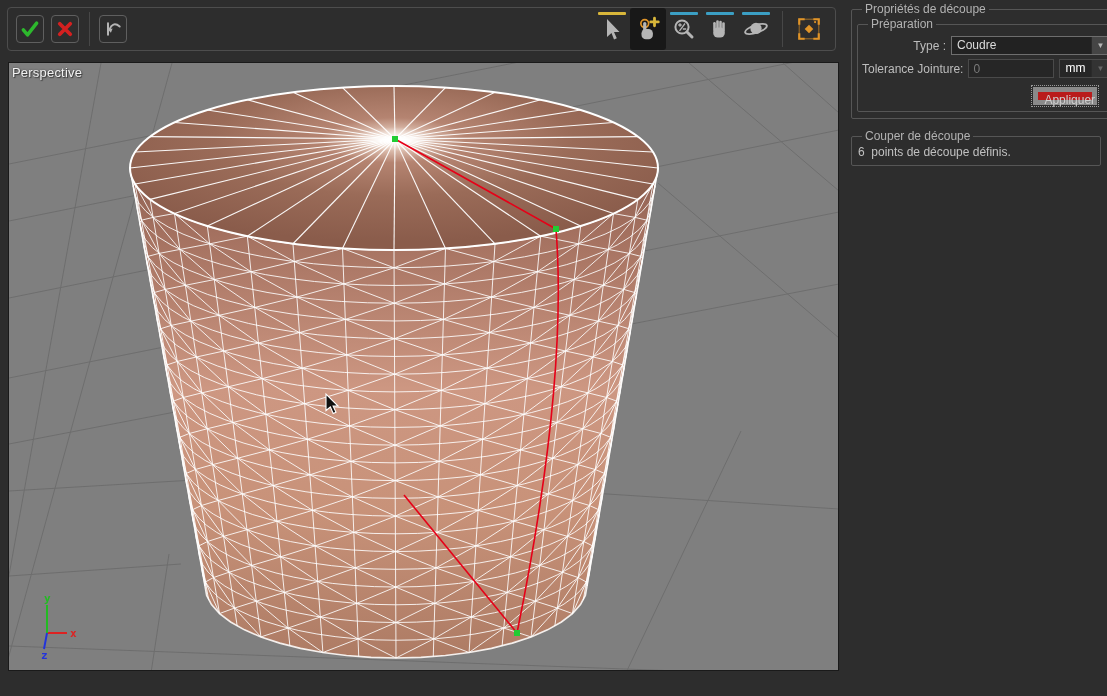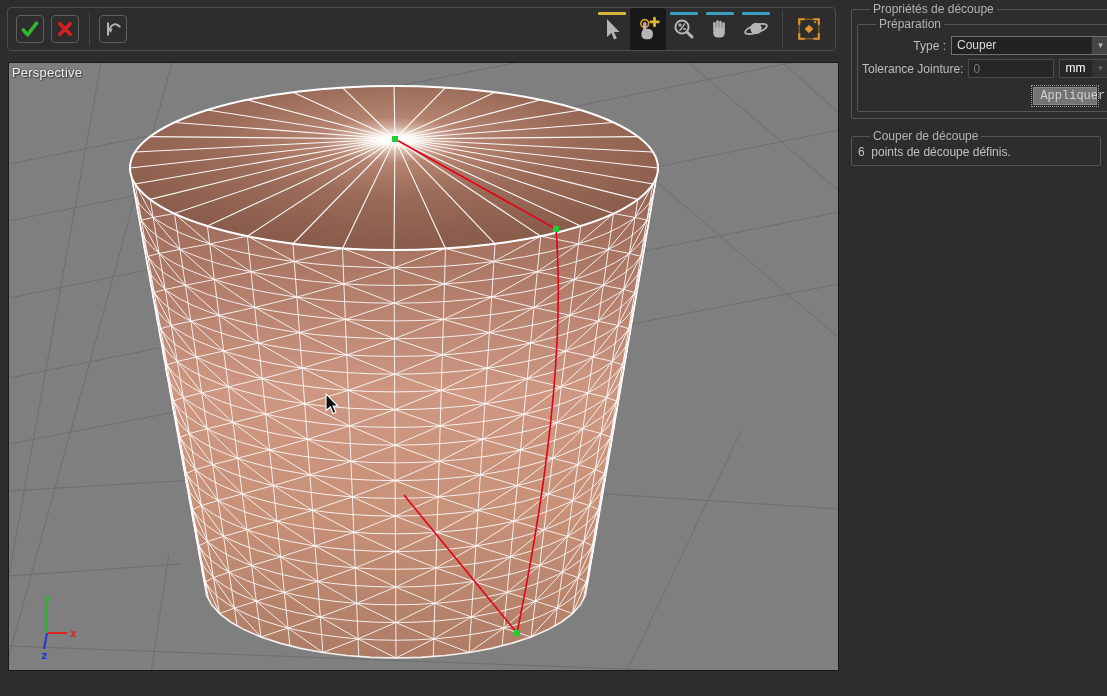--- a/index.html
+++ b/index.html
@@ -25,37 +25,37 @@
   .viewport{position:absolute;left:8px;top:62px;width:829px;height:607px;background:var(--viewport-bg,#7f7f7f);
             border:1px solid #1a1a1a;box-sizing:content-box;}
   .viewport svg{position:absolute;left:0;top:0;}
   .vp-label{position:absolute;left:3px;top:2px;font-size:13px;color:#f2f2f2;
             text-shadow:1px 1px 1px #3a3a3a,0 0 2px #444;letter-spacing:.2px;}
 
   
   .side-panel{position:absolute;left:845px;top:0;width:262px;height:696px;box-sizing:border-box;
               padding-top:2px;color:var(--panel-text,#b8b8b8);font-size:12px;}
   fieldset.group{border:1px solid #565656;border-radius:2px;margin:0 6px;padding:1px 4px 6px;}
-  fieldset.group legend{font-size:12px;color:#b2b2b2;padding:0 3px;margin-left:14px;}
+  fieldset.group legend{font-size:12px;color:#b2b2b2;padding:0 3px;margin-left:6px;}
   fieldset.prep-group{margin:0 1px;}
   .row{display:flex;align-items:center;margin-top:4px;}
   .row label{flex:0 0 84px;text-align:right;padding-right:5px;white-space:nowrap;color:#bdbdbd;}
   .select{height:19px;box-sizing:border-box;background:#222;border:1px solid #6e6e6e;
           display:flex;align-items:center;flex:1;min-width:0;}
   .sel-value{flex:1;padding-left:5px;color:#dcdcdc;font-size:12px;line-height:17px;white-space:nowrap;overflow:hidden;}
   .sel-btn{width:16px;height:100%;background:#454545;border-left:1px solid #2a2a2a;color:#b5b5b5;
            font-size:8px;display:flex;align-items:center;justify-content:center;}
   .txt{height:19px;box-sizing:border-box;background:#262626;border:1px solid #4a4a4a;color:#7a7a7a;
        font-size:12px;padding:0 4px;font-family:"Liberation Sans",sans-serif;}
   .select.disabled{background:#262626;border-color:#4a4a4a;flex:0 0 50px;}
   .select.disabled .sel-value{color:#ffffff;}
   .select.disabled .sel-btn{background:#333;color:#666;}
   .row.end{justify-content:flex-end;}
-  .btn{background:#737373;border:1px solid #f97316;color:#cfcfcf;font-size:12px;
-       font-family:Liberation Mono, monospace;cursor:pointer;}
+  .btn{background:#b91c1c;border:5px solid #f97316;color:#cfcfcf;font-size:12px;
+       font-family:Liberation Sans, sans-serif;cursor:pointer;}
   .btn.apply{width:64px;height:18px;margin:5px 12px 0 0;border-color:#8a8a8a;
              outline:1px dotted #9a9a9a;outline-offset:1px;line-height:14px;}
   .btn.cut{width:110px;height:23px;margin:1px 4px 0 0;}
   .points-group{margin-top:10px !important;}
   .status{margin:1px 0 0 2px;color:#c0c0c0;white-space:pre;}
   .icon{display:block;}
 </style>
 </head>
 <body>
 
@@ -646,21 +646,21 @@
   </div>
 
   <div class="side-panel">
     <fieldset class="group main-group">
       <legend>Propriétés de découpe</legend>
       <fieldset class="group prep-group">
         <legend>Préparation</legend>
         <div class="row">
           <label>Type :</label>
           <div class="select">
-            <span class="sel-value">Couper</span>
+            <span class="sel-value">Coudre</span>
             <span class="sel-btn">▼</span>
           </div>
         </div>
         <div class="row">
           <label>Tolerance Jointure:</label>
           <input class="txt" style="width: 86px; margin-right: 5px;" readonly="" value="0">
           <div class="select disabled">
             <span class="sel-value">mm</span>
             <span class="sel-btn">▼</span>
           </div>

